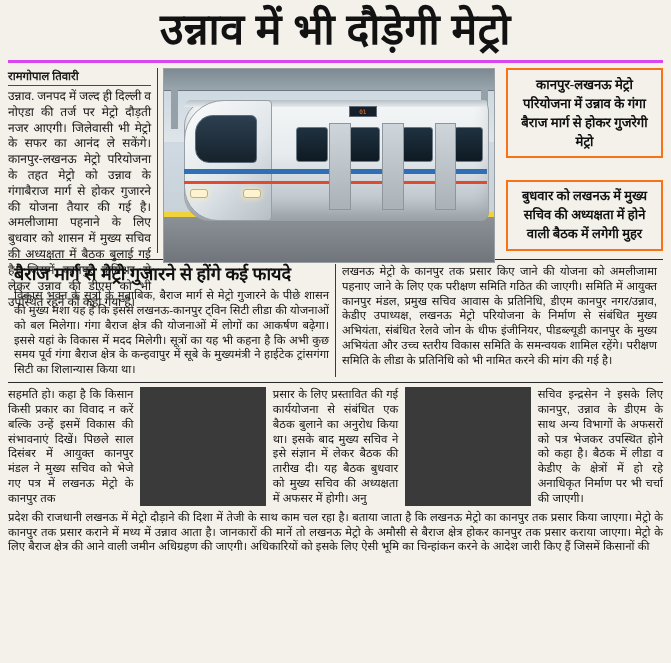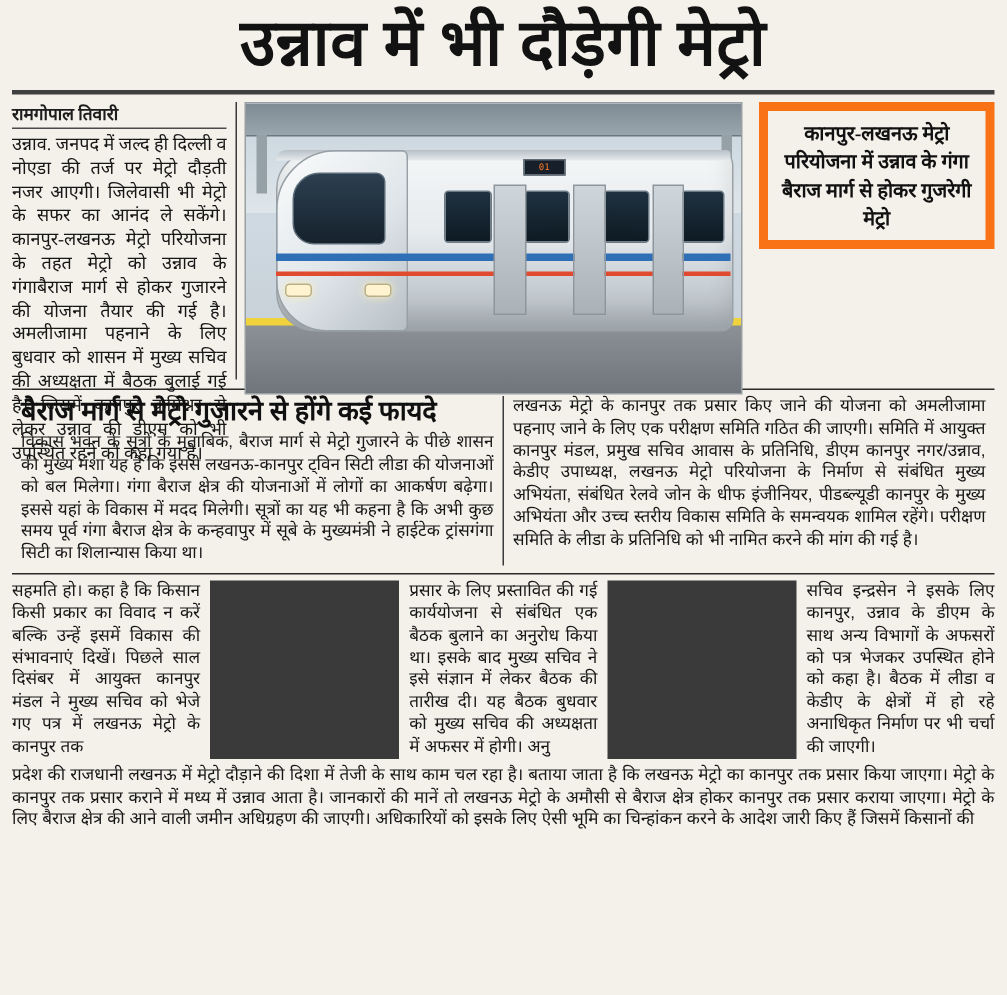--- a/index.html
+++ b/index.html
@@ -16,21 +16,21 @@
   .page {
     position: relative;
     width: 671px;
     height: 663px;
     background: #f3f1ea;
     box-sizing: border-box;
     padding: 6px 8px 4px 8px;
   }
   
   .headline-wrap {
-    border-bottom: 3px solid #404040;
+    border-bottom: 3px solid #d946ef;
     padding-bottom: 4px;
   }
   .headline {
     font-family: "Liberation Serif", serif;
     font-weight: bold;
     font-size: 43px;
     line-height: 1.02;
     letter-spacing: 0.5px;
     color: #121212;
     text-align: center;
@@ -191,21 +191,21 @@
     width: 7px;
     height: 20%;
     background: #95a0a7;
   }
   .col-right {
     flex: 1;
     padding-left: 6px;
     box-sizing: border-box;
   }
   .promo-box {
-    border: 6px solid #f97316;
+    border: 2px solid #f97316;
     padding: 5px 6px;
     font-family: "Liberation Serif", serif;
     font-weight: bold;
     font-size: 13.2px;
     line-height: 1.45;
     text-align: center;
     color: #111;
     margin-bottom: 22px;
   }
   .promo-box.second { font-size: 13px; }
@@ -293,20 +293,21 @@
       <div class="win" style="left:88%;width:8%"></div>
       <div class="door" style="left:50%"></div>
       <div class="door" style="left:66%"></div>
       <div class="door" style="left:82%"></div>
       <div class="headlight" style="left:8%;top:62%"></div>
       <div class="headlight" style="left:24%;top:62%"></div>
     </div>
 
     <div class="col-right">
       <div class="promo-box">कानपुर-लखनऊ मेट्रो परियोजना में उन्नाव के गंगा बैराज मार्ग से होकर गुजरेगी मेट्रो</div>
+      <div class="promo-box second">बुधवार को लखनऊ में मुख्य सचिव की अध्यक्षता में होने वाली बैठक में लगेगी मुहर</div>
     </div>
 
   </div>
 
   <div class="band">
     <div class="bcol">
       <div class="subhead">बैराज मार्ग से मेट्रो गुजारने से होंगे कई फायदे</div>
       <div class="cols2">
         <div class="small">विकास भवन के सूत्रों के मुताबिक, बैराज मार्ग से मेट्रो गुजारने के पीछे शासन की मुख्य मंशा यह है कि इससे लखनऊ-कानपुर ट्विन सिटी लीडा की योजनाओं को बल मिलेगा। गंगा बैराज क्षेत्र की योजनाओं में लोगों का आकर्षण बढ़ेगा। इससे यहां के विकास में मदद मिलेगी। सूत्रों का यह भी कहना है कि अभी कुछ समय पूर्व गंगा बैराज क्षेत्र के कन्हवापुर में सूबे के मुख्यमंत्री ने हाईटेक ट्रांसगंगा सिटी का शिलान्यास किया था।</div>
       </div>

